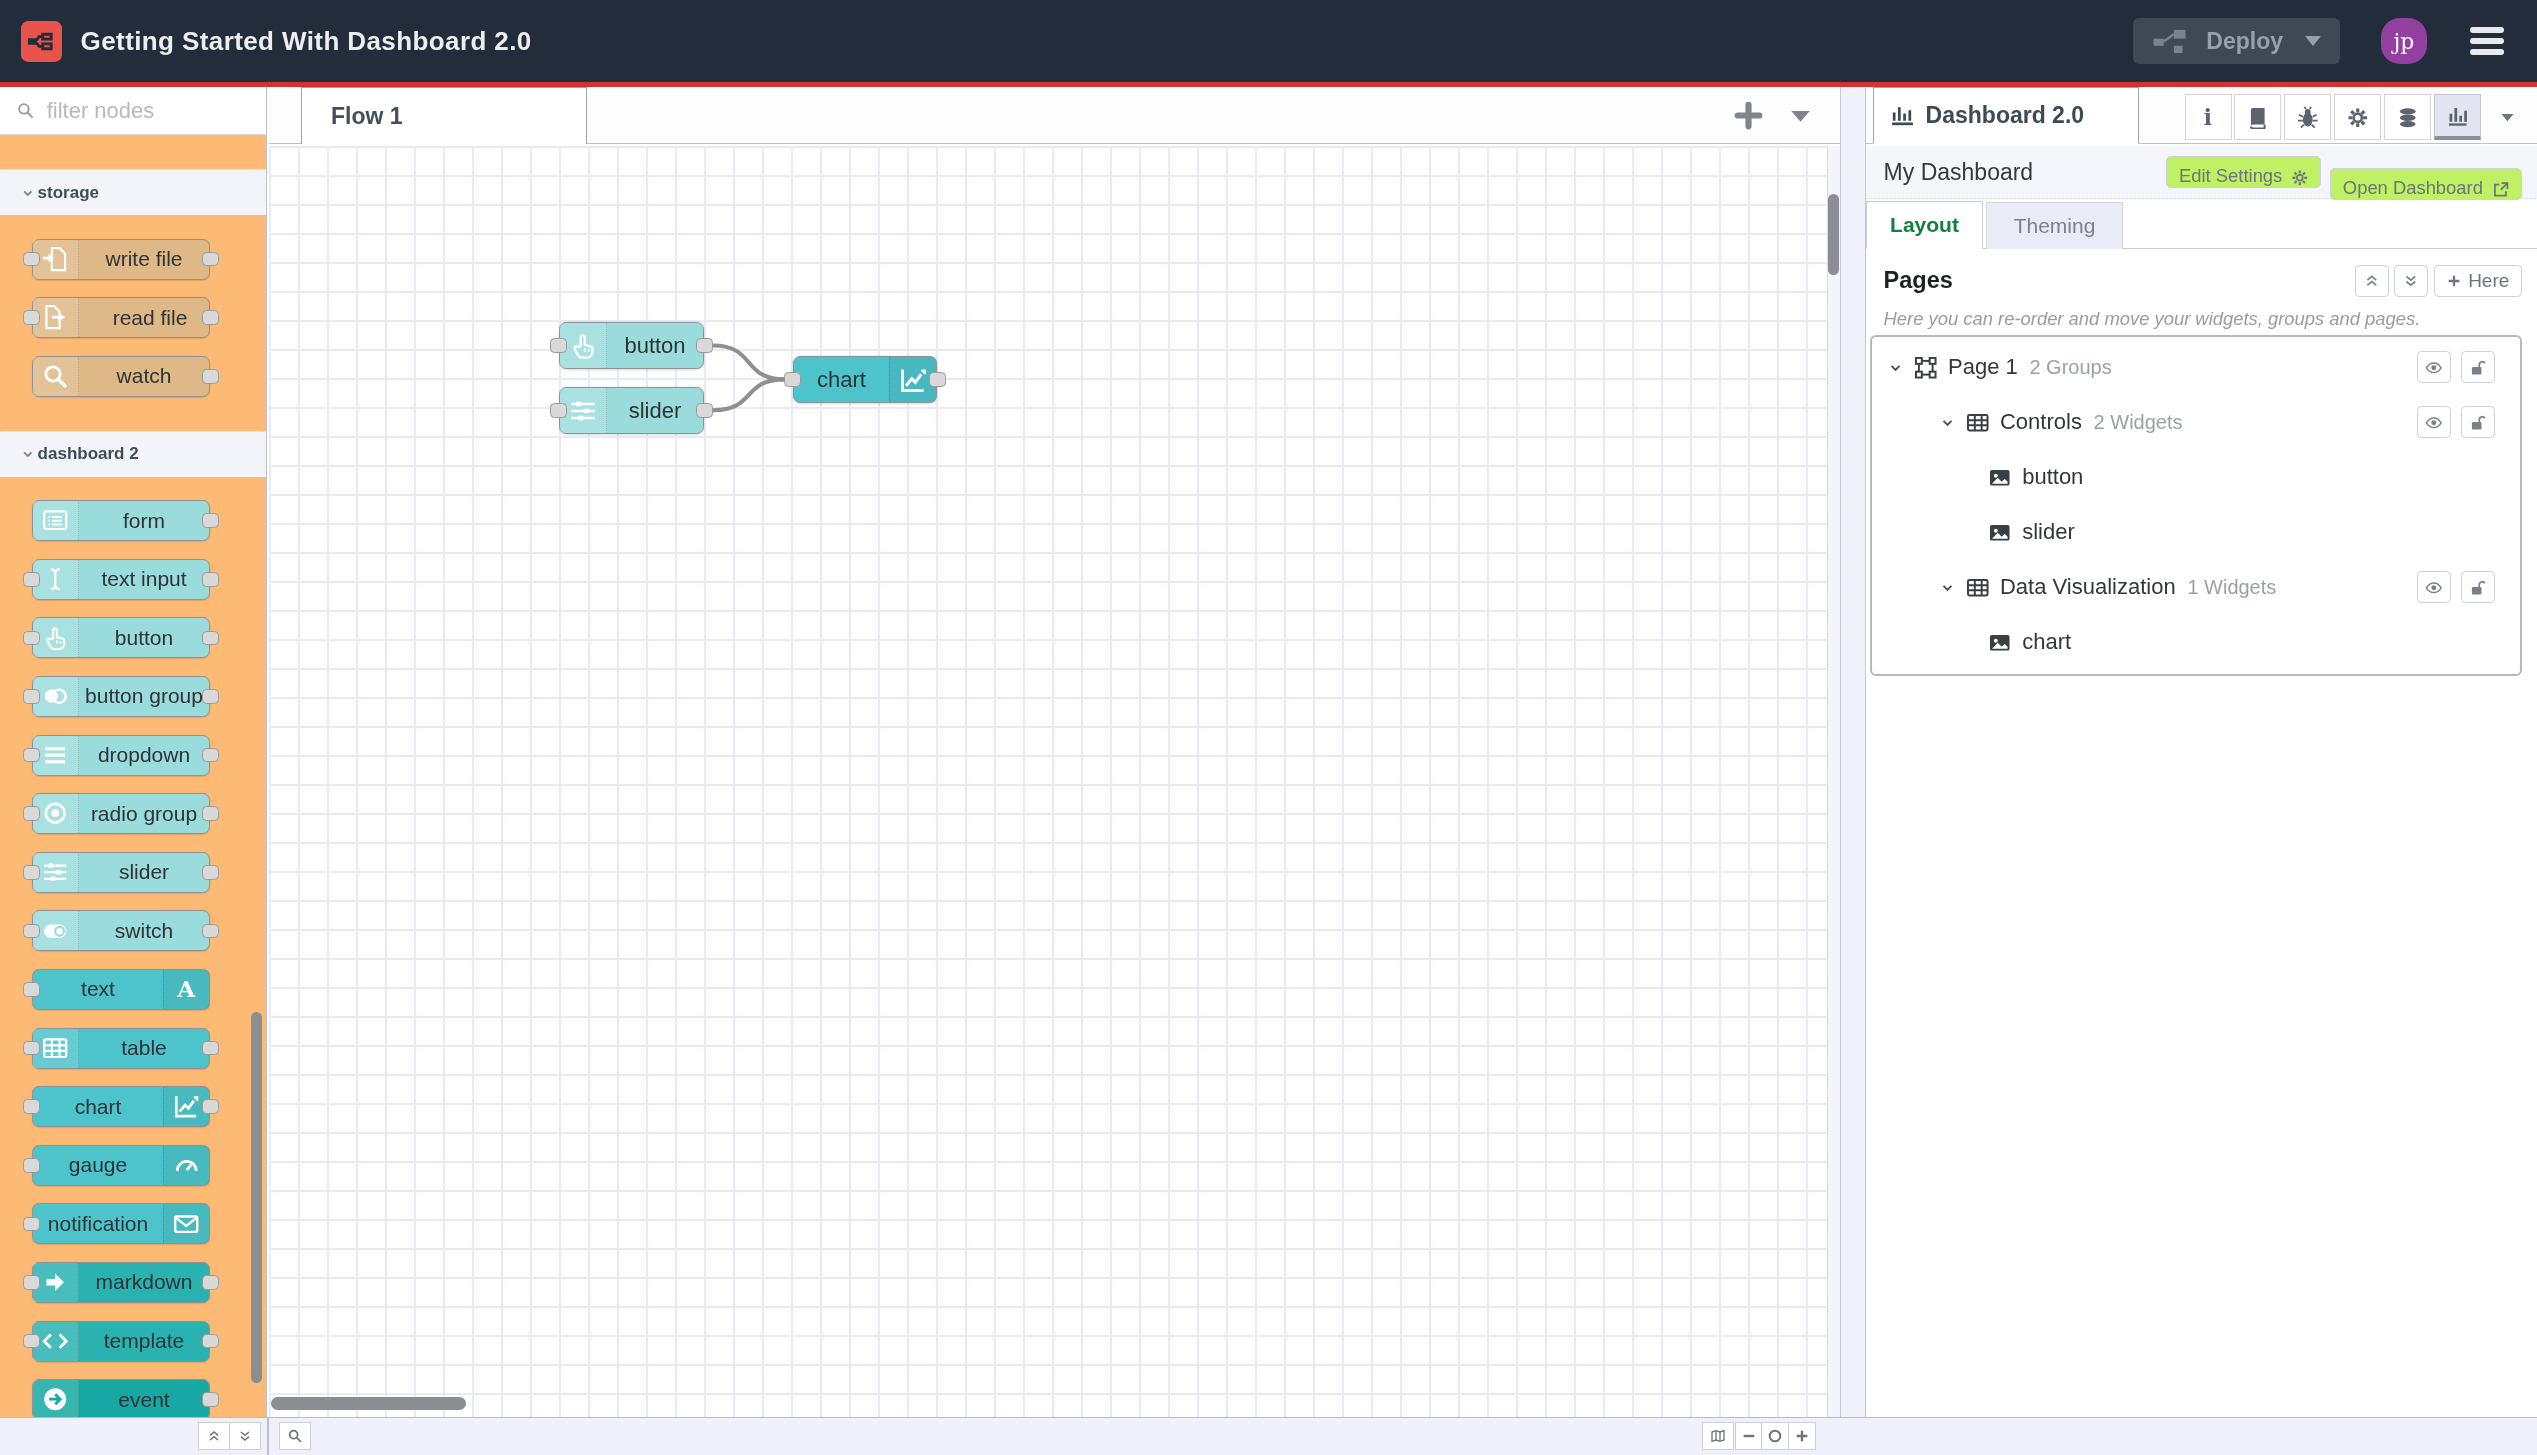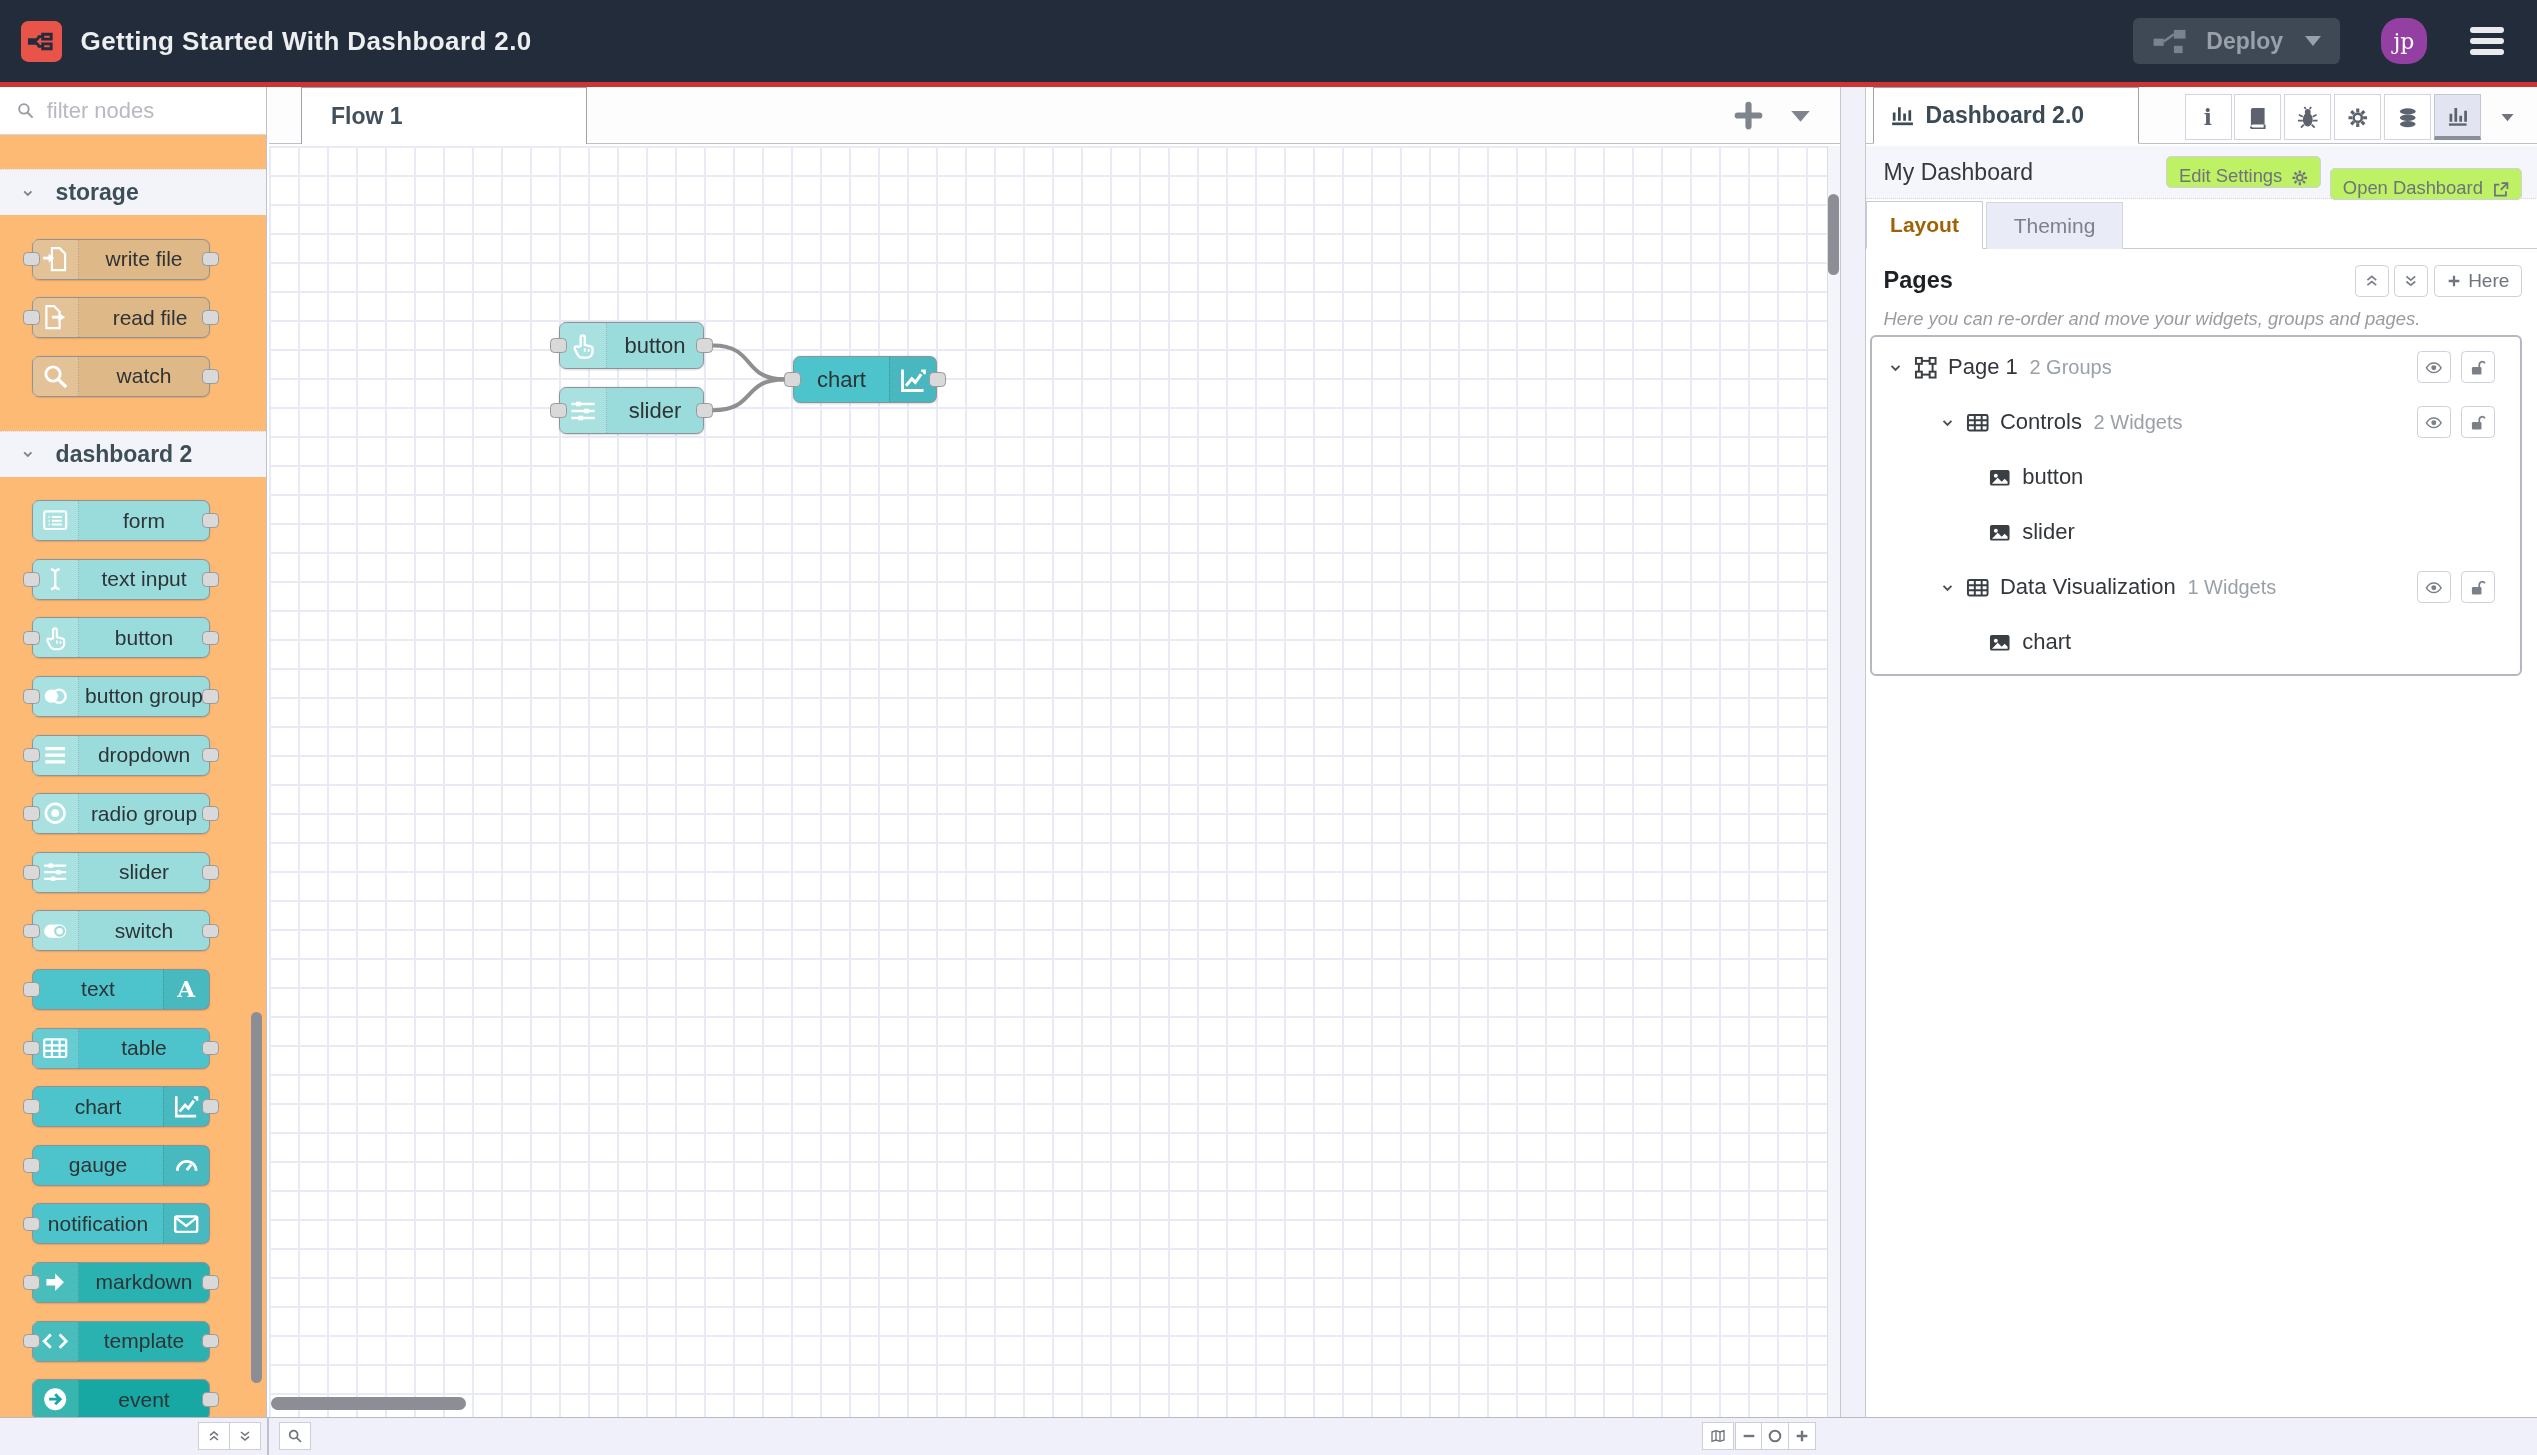--- a/index.html
+++ b/index.html
@@ -32,21 +32,21 @@
   .palette { position:absolute; left:0; top:87px; width:267px; bottom:38px; background:#fdba74;
              border-right:1.5px solid #bfc1ca; }
   .palette-search { position:absolute; left:0; top:0; width:100%; height:48px; border-bottom:1.5px solid #d7d8df;
                     display:flex; align-items:center; background:#fff; }
   .palette-search svg { width:19px; height:19px; margin-left:16px; color:#9a9aa2; flex:none; }
   .palette-search .ph { color:#b8b9c1; font-size:22px; margin-left:11.7px; }
   .palette-content { position:absolute; left:0; top:50px; right:0; bottom:0; overflow:hidden; padding-top:32px; }
   .pal-section-header { height:46px; background:#f3f4f9; border-top:1.5px dotted #d9dae0;
     display:flex; align-items:center; margin-bottom:23.5px; cursor:pointer; }
   .pal-section-header .chev { color:#7b828b; margin-left:19px; width:17.6px; height:17.6px; }
-  .pal-section-header .lbl { color:#3e4e58; font-size:23px; font-weight:bold; margin-left:19px;text-align:right; }
+  .pal-section-header .lbl { color:#3e4e58; font-size:17px; font-weight:bold; margin-left:1px;text-align:right; }
   .pal-section { margin-bottom:34px; }
   .pnode { position:relative; margin:0 0 17.6px 32px; width:178px; height:41px; border:1.5px solid #8f9399;
            border-radius:7.3px; display:flex; cursor:grab; box-shadow:0 0.7px 1.5px rgba(0,0,0,.12); }
   .pnode .icon-area { width:46px; flex:none; display:flex; align-items:center; justify-content:center; color:#fff; }
   .pnode .icon-area svg, .pnode .icon-area .tglyph { width:26.4px; height:26.4px; }
   .pnode.icon-left .icon-area { border-right:1.5px dotted rgba(0,0,0,.18); background:rgba(255,255,255,.15); }
   .pnode.icon-right { flex-direction:row-reverse; }
   .pnode.icon-right .icon-area { border-left:1.5px dotted rgba(0,0,0,.18); background:rgba(0,0,0,.05); }
   .pnode .nlabel { flex:1; display:flex; align-items:center; justify-content:center;
                    font-size:21px; color:#2e3336; }
@@ -105,21 +105,21 @@
   .sb-dash-title { font-size:23px; color:#35393e; margin-left:17.6px; flex:1; }
   .sb-btn { height:32px; border:1.5px solid #ced0da; border-radius:5px; background:#bef264; color:#6e737d;
             font-size:18.4px; display:flex; align-items:flex-end; gap:8.8px; padding:0 11.7px; cursor:pointer; }
   .sb-btn svg { width:17.6px; height:17.6px; }
   .sb-btn + .sb-btn { margin-left:8.8px; }
   .sb-dashbar .sb-btn:last-child { margin-right:16px;margin-top:24px; }
   .sb-subtabs { position:absolute; left:0; top:112px; right:0; height:50px; border-bottom:1.5px solid #c9cbd4; }
   .sb-subtab { position:absolute; top:1.5px; height:48px; display:flex; align-items:center; justify-content:center;
                font-size:21px; cursor:pointer; }
   .sb-subtab.active { left:0; width:117px; background:#fff; border:1.5px solid #c9cbd4; border-bottom:1.5px solid #fff;
-                      color:#a16207; font-weight:bold; }
+                      color:#15803d; font-weight:bold; }
   .sb-subtab.inactive { left:120px; width:137px; background:#e9ebf6; border:1.5px solid #d4d6e0; border-bottom:none;
                         color:#7c828c; top:2.9px; height:47px; }
   .sb-pages { position:absolute; left:0; top:163px; right:0; bottom:0; overflow:hidden; }
   .pages-head { display:flex; align-items:center; margin:14.7px 16px 0 17.6px; }
   .pages-title { font-size:23.5px; font-weight:bold; color:#1d2126; flex:1; }
   .sq-btn { width:34px; height:32px; border:1.5px solid #ced0da; border-radius:4.4px; background:#fff; color:#7b8087;
             display:flex; align-items:center; justify-content:center; cursor:pointer; margin-left:4.4px; }
   .sq-btn svg { width:17.6px; height:17.6px; }
   .add-page-btn { height:32px; border:1.5px solid #ced0da; border-radius:4.4px; background:#fff; color:#6f747e;
                   font-size:19px; display:flex; align-items:center; gap:5.9px; padding:0 11.7px; margin-left:5.9px; cursor:pointer; }

